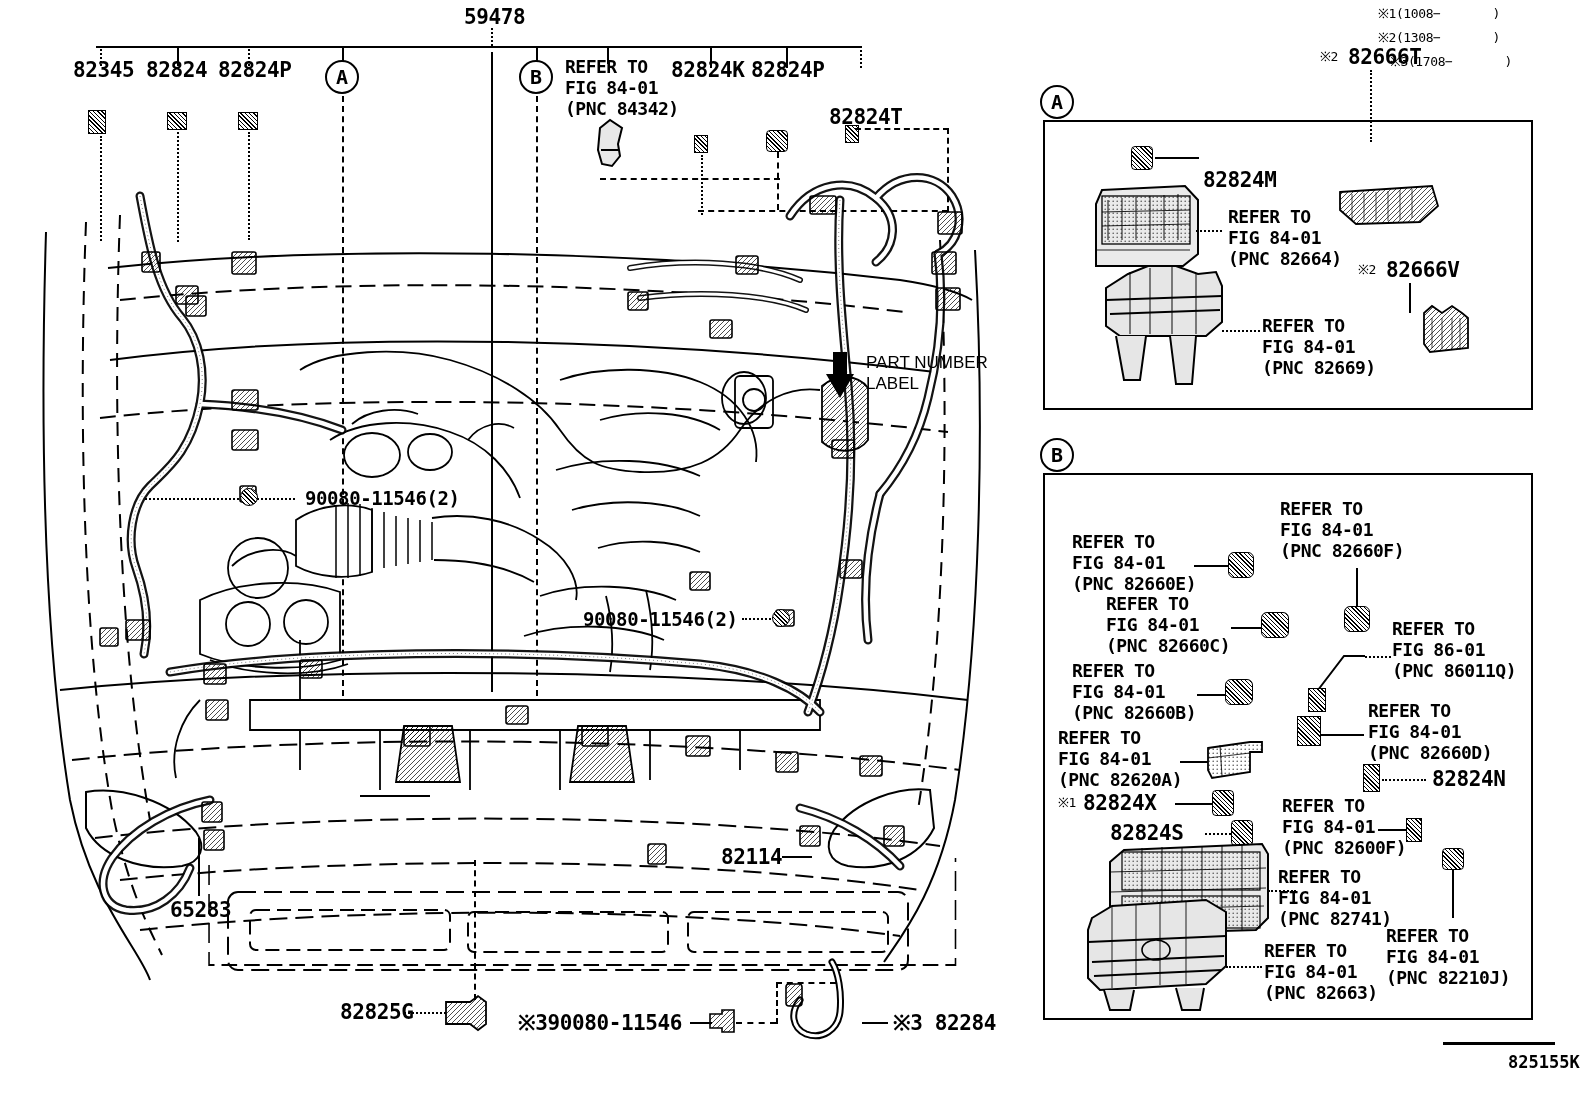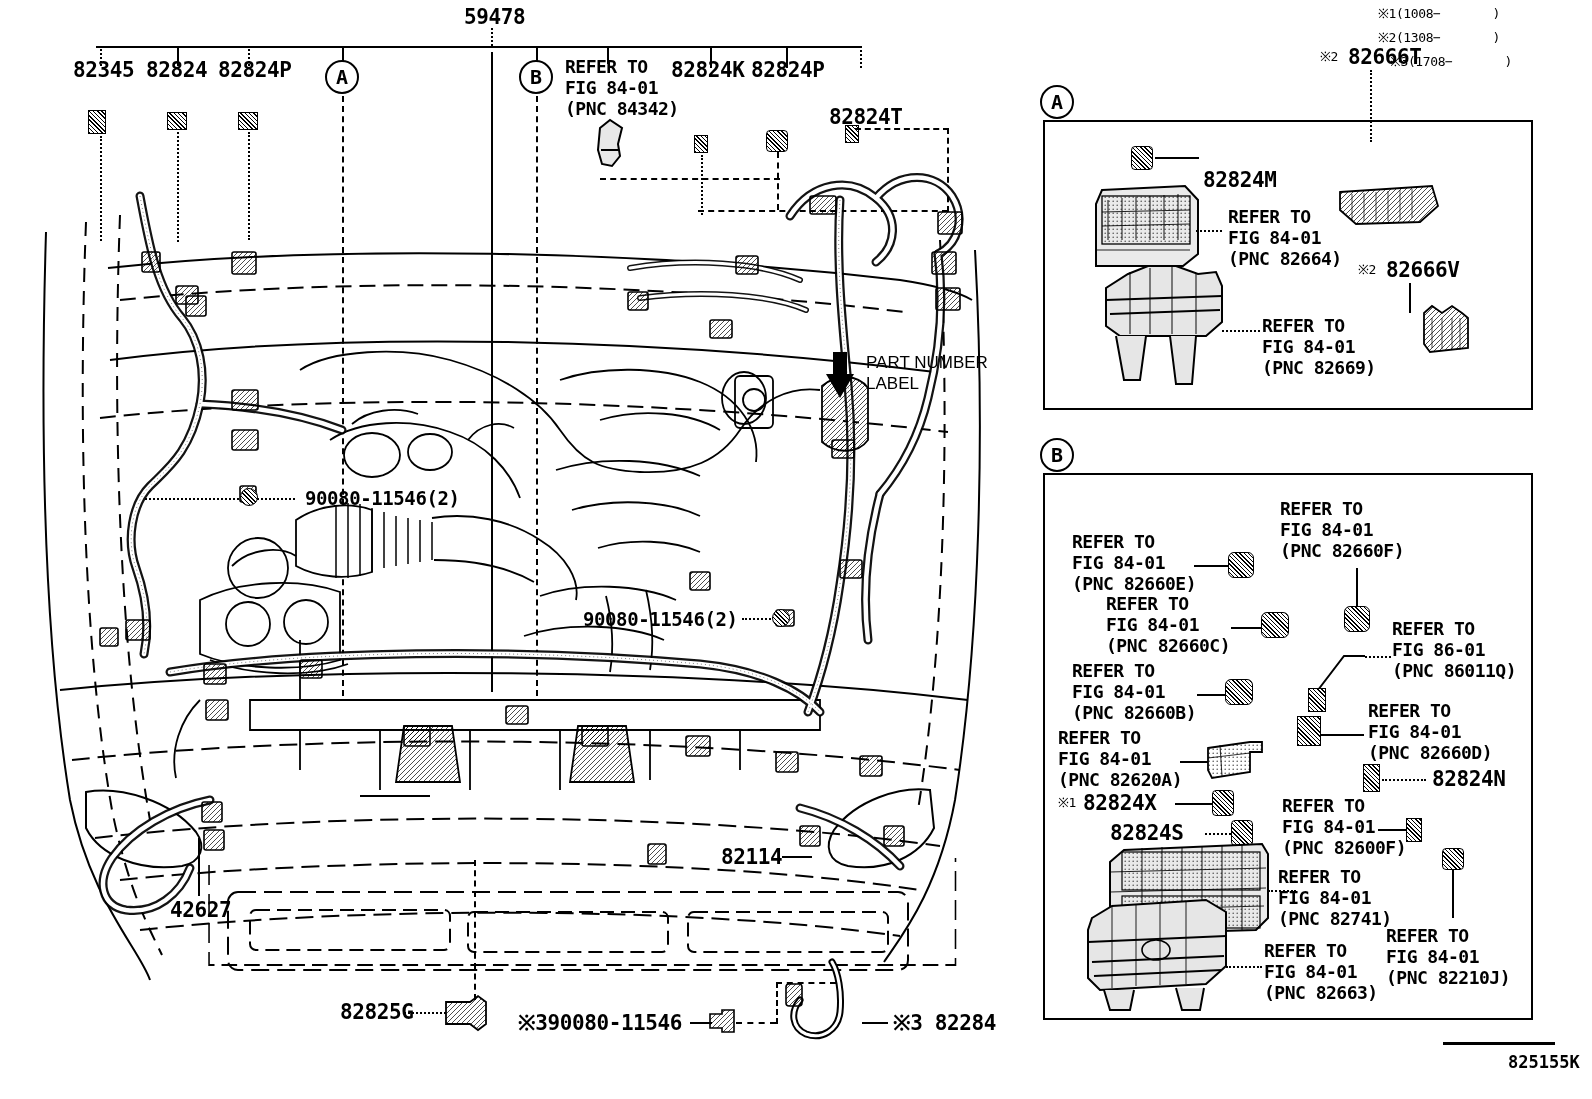--- a/index.html
+++ b/index.html
@@ -369,21 +369,21 @@
 LABEL</div>
 
   <div class="lbl mid" style="left:305px; top:487px;">90080-11546(2)</div>
   <div class="dotline-h" style="left:145px; top:498px; width:150px;"></div>
   <div class="part tiny" style="left:240px; top:488px; width:18px; height:18px; border-radius:50%;"></div>
 
   <div class="lbl mid" style="left:583px; top:608px;">90080-11546(2)</div>
   <div class="dotline-h" style="left:742px; top:618px; width:36px;"></div>
   <div class="part tiny" style="left:772px; top:609px; width:18px; height:18px; border-radius:50%;"></div>
 
-  <div class="lbl big" style="left:170px; top:898px;">42627</div>
+  <div class="lbl big" style="left:170px; top:898px;">65283</div>
   <div class="vline" style="left:198px; top:838px; height:58px;"></div>
 
   <div class="lbl big" style="left:721px; top:845px;">82114</div>
   <div class="hline" style="left:782px; top:856px; width:30px;"></div>
 
   <div class="lbl big" style="left:340px; top:1000px;">82825G</div>
   <div class="dotline-h" style="left:404px; top:1012px; width:42px;"></div>
   <div class="art">
     <svg width="1592" height="1099" style="position:absolute;left:0;top:0;">
       <g fill="url(#hatch)" stroke="#000" stroke-width="1.8">

